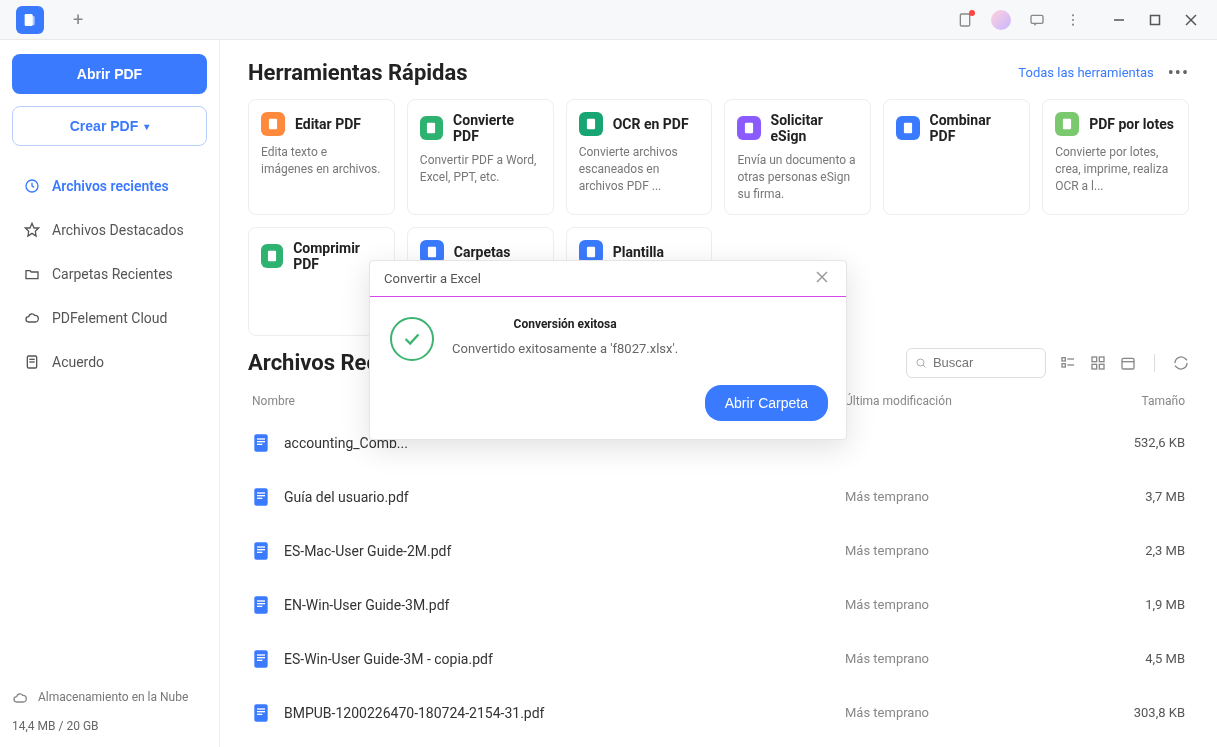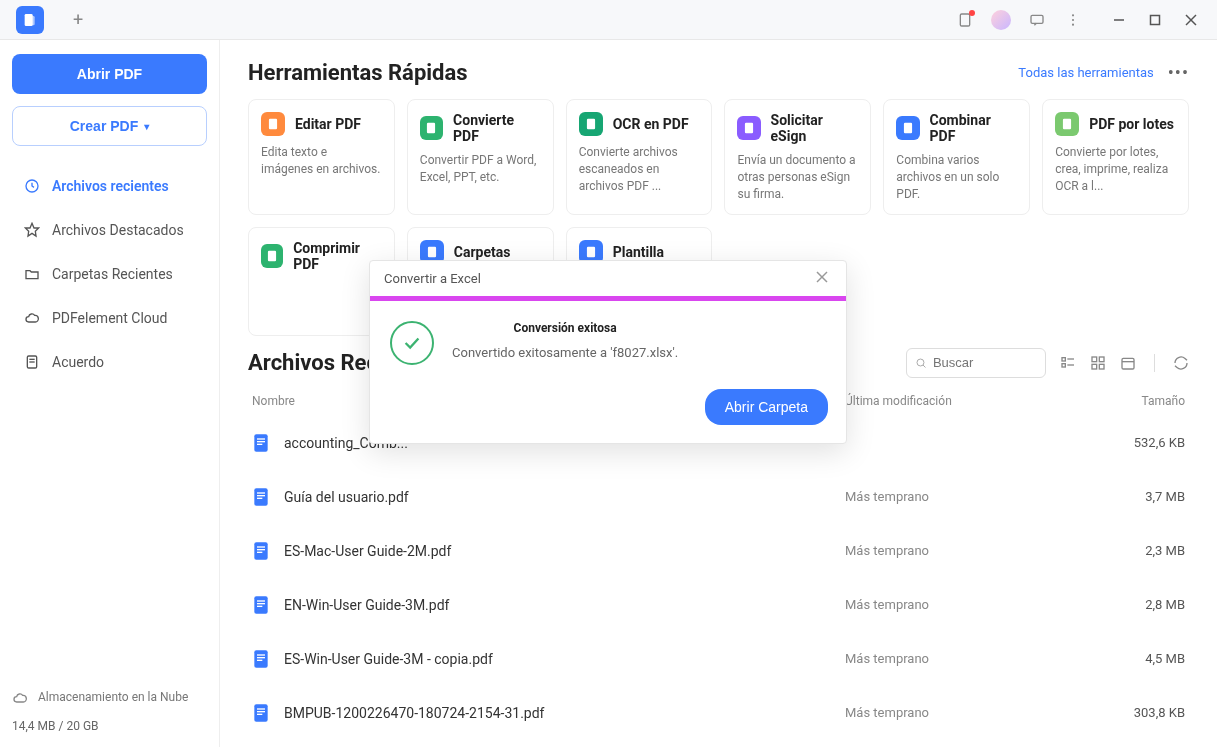--- a/index.html
+++ b/index.html
@@ -191,21 +191,21 @@
   width: 478px;
   background:#fff;
   border:1px solid #e5e5e5;
   border-radius: 4px;
   box-shadow: 0 8px 30px rgba(0,0,0,0.12);
   z-index: 20;
 }
 .modal-title {
   display:flex; justify-content:space-between;
   padding: 10px 14px;
-  border-bottom: 5px solid #d946ef;
+  border-bottom: 1px solid #d946ef;
   font-size: 13px; color:#555;
 }
 .modal-close { color:#999; cursor:pointer; width:20px; text-align:center;}
 .modal-close svg { width:12px; height:12px;}
 .modal-body { display:flex; padding: 20px 20px 10px 20px;}
 .success-circle {
   width: 44px; height:44px; border:2px solid #3cb371; border-radius:50%;
   display:flex; align-items:center; justify-content:center; margin-right: 18px;
   flex-shrink:0;
 }
@@ -392,21 +392,20 @@
         </div>
         <div class="tool-card">
           <div class="tc-head">
             <div class="tc-icon" style="background: rgb(58, 122, 254);">
               <svg width="14" height="14" viewBox="0 0 24 24" fill="#fff">
                 <rect x="5" y="3" width="14" height="18" rx="2"></rect>
               </svg>
             </div>
             <div class="tc-title">Combinar PDF</div>
           </div>
-          <div class="tc-desc">Combina varios archivos en un solo PDF.</div>
         </div>
         <div class="tool-card">
           <div class="tc-head">
             <div class="tc-icon" style="background: rgb(123, 201, 111);">
               <svg width="14" height="14" viewBox="0 0 24 24" fill="#fff">
                 <rect x="5" y="3" width="14" height="18" rx="2"></rect>
               </svg>
             </div>
             <div class="tc-title">PDF por lotes</div>
           </div>
@@ -538,21 +537,21 @@
     <span class="fi">
       <svg class="pdf-icon-svg" viewBox="0 0 24 30">
               <rect x="2" y="2" width="20" height="26" rx="3" fill="#3a7afe"></rect>
               <rect x="6" y="8" width="12" height="2" fill="#fff"></rect>
               <rect x="6" y="12" width="12" height="2" fill="#fff"></rect>
               <rect x="6" y="16" width="8" height="2" fill="#fff"></rect>
             </svg>
     </span>
     <span class="fname">EN-Win-User Guide-3M.pdf</span>
     <span class="fmod">Más temprano</span>
-    <span class="fsize">2,8 MB</span>
+    <span class="fsize">1,9 MB</span>
         </div>
         <div class="file-row">
     <span class="fi">
       <svg class="pdf-icon-svg" viewBox="0 0 24 30">
               <rect x="2" y="2" width="20" height="26" rx="3" fill="#3a7afe"></rect>
               <rect x="6" y="8" width="12" height="2" fill="#fff"></rect>
               <rect x="6" y="12" width="12" height="2" fill="#fff"></rect>
               <rect x="6" y="16" width="8" height="2" fill="#fff"></rect>
             </svg>
     </span>

